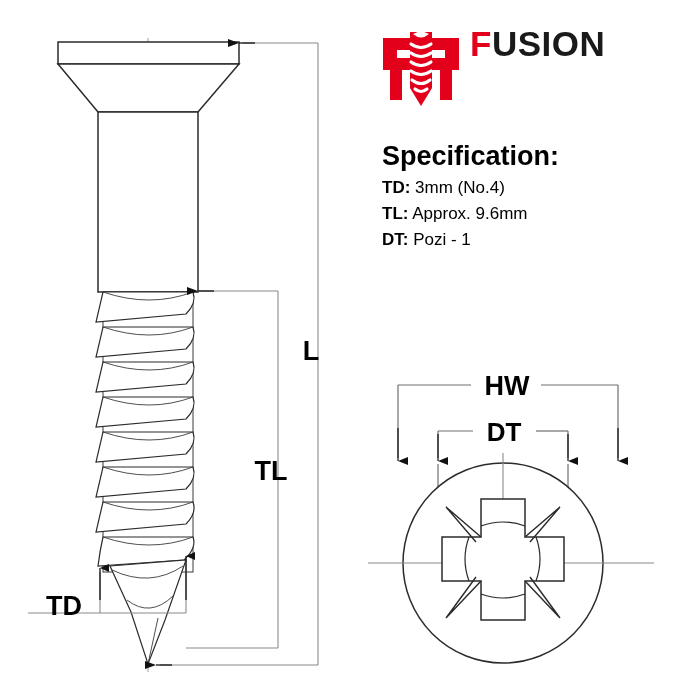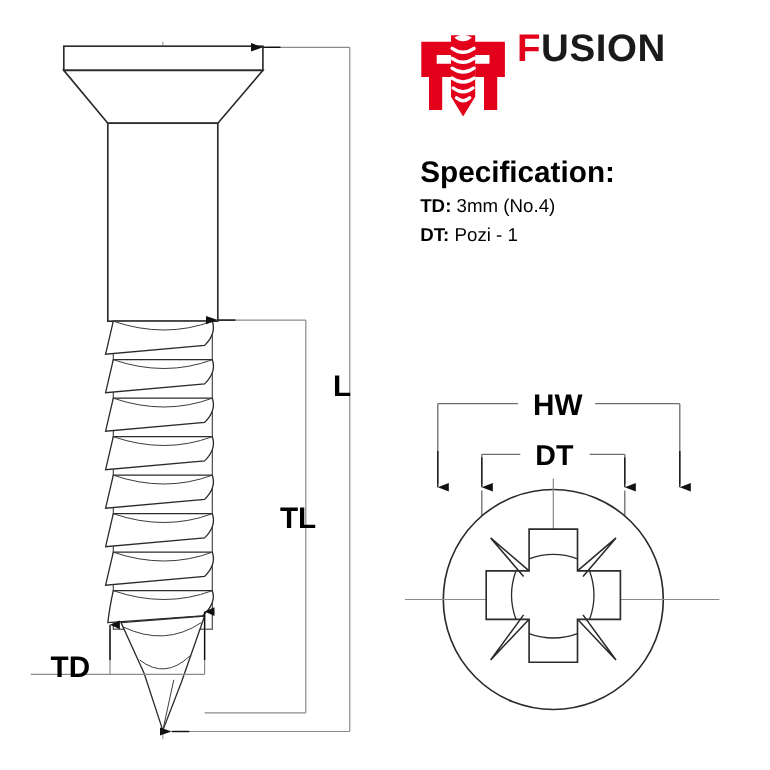--- a/index.html
+++ b/index.html
@@ -90,21 +90,21 @@
   .spec-key {
     font-weight: bold;
   }
   .spec-val {
     font-weight: normal;
   }
 
   
   #head-detail {
     position: absolute;
-    left: 8px; top: 350px;
+    left: 8px; top: 368px;
     width: 332px; height: 325px;
   }
   #head-detail svg { display: block; }
 
   .dim-label {
     font-family: "Liberation Sans", sans-serif;
     font-weight: bold;
     font-size: 27px;
     fill: #000000;
   }
@@ -257,20 +257,24 @@
 
     <div id="spec-block">
       <div id="spec-title">Specification:</div>
 
       <div class="spec-row">
         <span class="spec-key">TD:</span>
         <span class="spec-val">3mm (No.4)</span>
       </div>
 
 
+      <div class="spec-row">
+        <span class="spec-key">TL:</span>
+        <span class="spec-val">Approx. 9.6mm</span>
+      </div>
 
 
       <div class="spec-row">
         <span class="spec-key">DT:</span>
         <span class="spec-val">Pozi - 1</span>
       </div>
     </div>
 
     <div id="head-detail">
       <svg viewBox="0 0 332 325" width="332" height="325">

